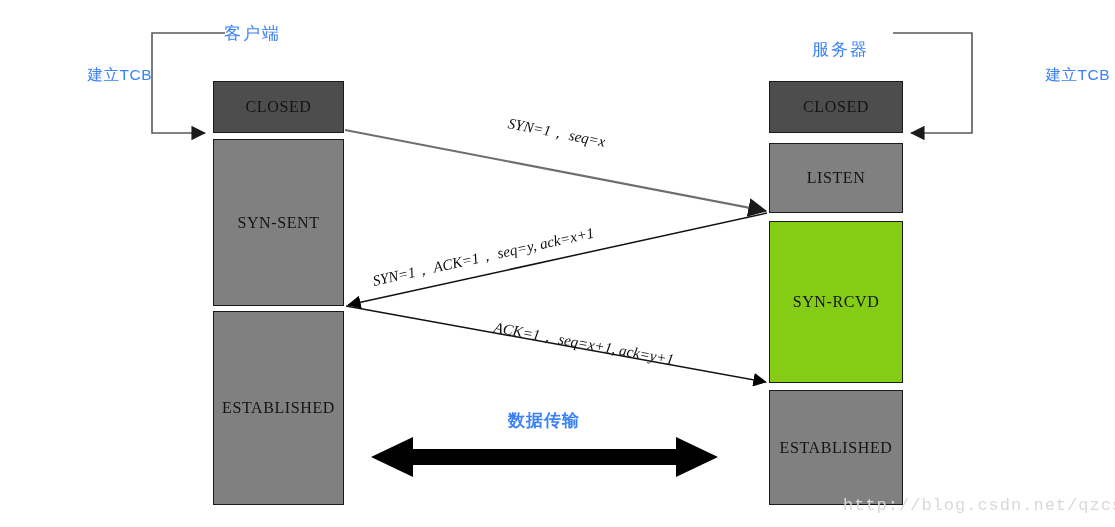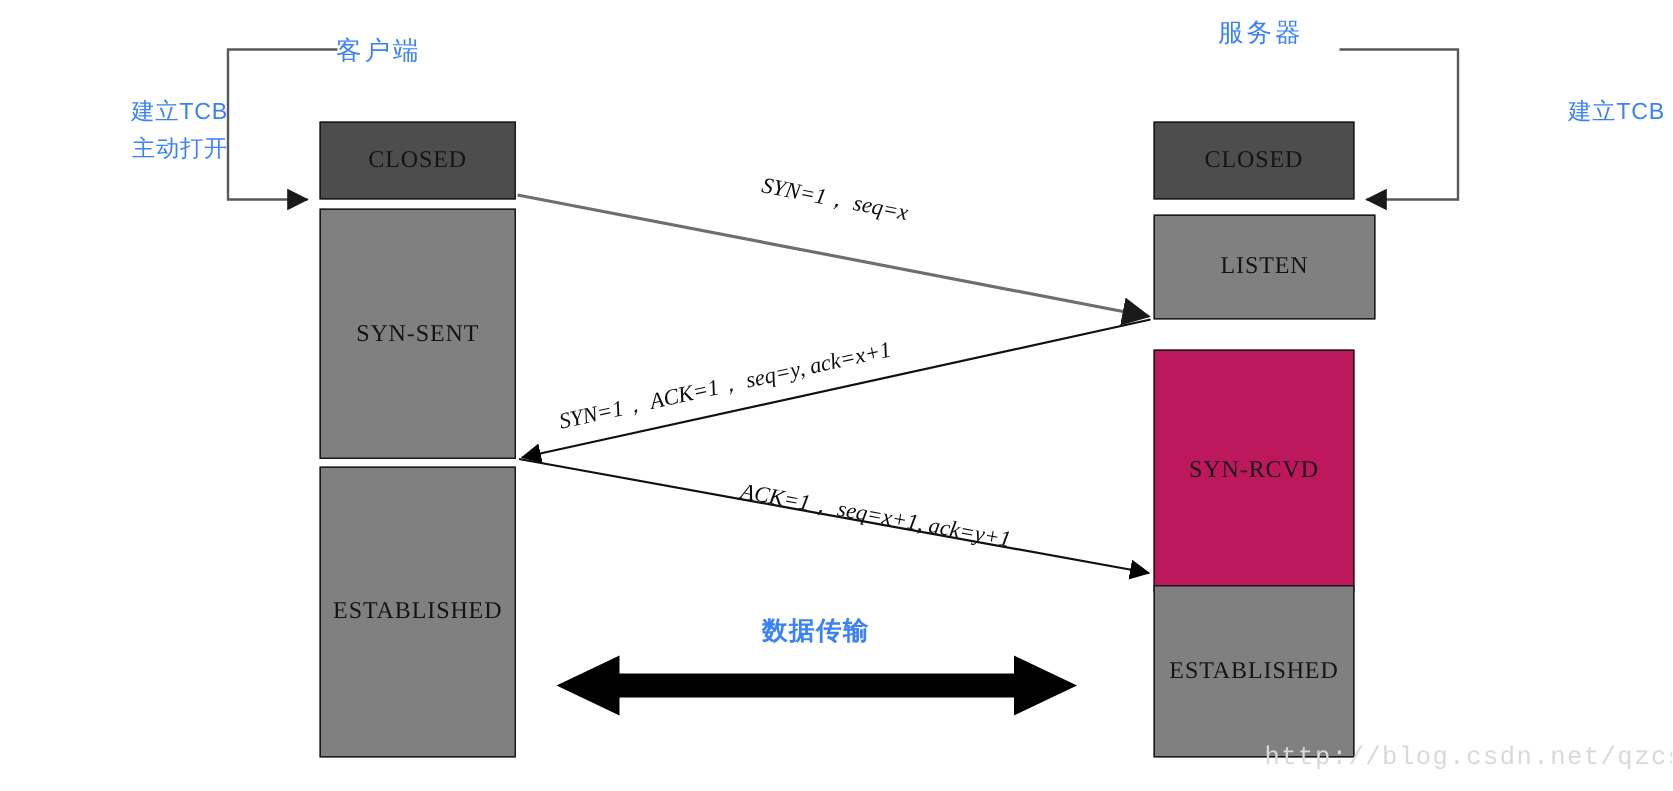--- a/index.html
+++ b/index.html
@@ -111,25 +111,24 @@
       <path d="M 346 306 L 766 382" fill="none" stroke="#111111" stroke-width="1.5" marker-end="url(#arrowDark)"></path>
     </g>
 
     <g>
       <path d="M 371 457 L 413 437 L 413 449 L 676 449 L 676 437 L 718 457
                L 676 477 L 676 465 L 413 465 L 413 477 Z" fill="#000000"></path>
     </g>
   </svg>
 
   <div class="lbl endpoint-label" style="left:224px; top:22px;">客户端</div>
-  <div class="lbl endpoint-label" style="left:812px; top:10px;">服务器</div>
+  <div class="lbl endpoint-label" style="left:812px; top:38px;">服务器</div>
 
   <div class="lbl side-note" style="left:42px; top:62px; width:110px;">
     <div>建立TCB</div>
-    <div>主动打开</div>
   </div>
 
   <div class="lbl side-note" style="left:1000px; top:62px; width:110px;">
     <div>建立TCB</div>
   </div>
 
   <div class="state-box" style="left:213px; top:81px; width:131px; height:52px; background:#4d4d4d;">
     <span>CLOSED</span>
   </div>
 
@@ -138,25 +137,25 @@
   </div>
 
   <div class="state-box" style="left:213px; top:311px; width:131px; height:194px; background:#808080;">
     <span>ESTABLISHED</span>
   </div>
 
   <div class="state-box" style="left:769px; top:81px; width:134px; height:52px; background:#4d4d4d;">
     <span>CLOSED</span>
   </div>
 
-  <div class="state-box" style="left:769px; top:143px; width:148px; height:70px; background:#808080;">
+  <div class="state-box" style="left:769px; top:143px; width:134px; height:70px; background:#808080;">
     <span>LISTEN</span>
   </div>
 
-  <div class="state-box" style="left:769px; top:233px; width:134px; height:162px; background:#be185d;">
+  <div class="state-box" style="left:769px; top:221px; width:134px; height:162px; background:#84cc16;">
     <span>SYN-RCVD</span>
   </div>
 
   <div class="state-box" style="left:769px; top:390px; width:134px; height:115px; background:#808080;">
     <span>ESTABLISHED</span>
   </div>
 
   <div class="lbl msg-label" style="left:508px; top:114px; transform: rotate(11deg);">SYN=1，  seq=x</div>
 
   <div class="lbl msg-label" style="left:373px; top:272px; transform: rotate(-12.4deg);">SYN=1，  ACK=1，  seq=y, ack=x+1</div>

